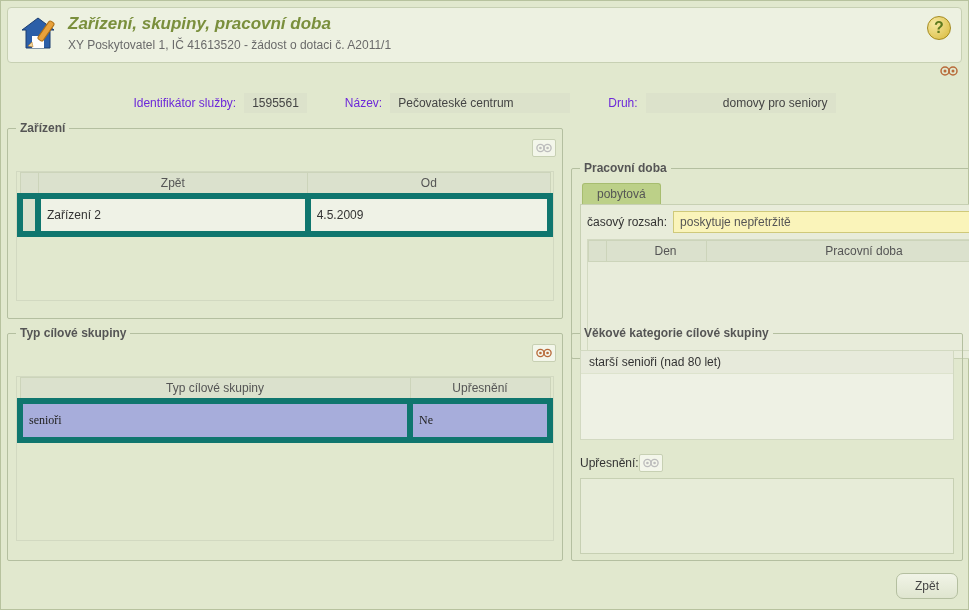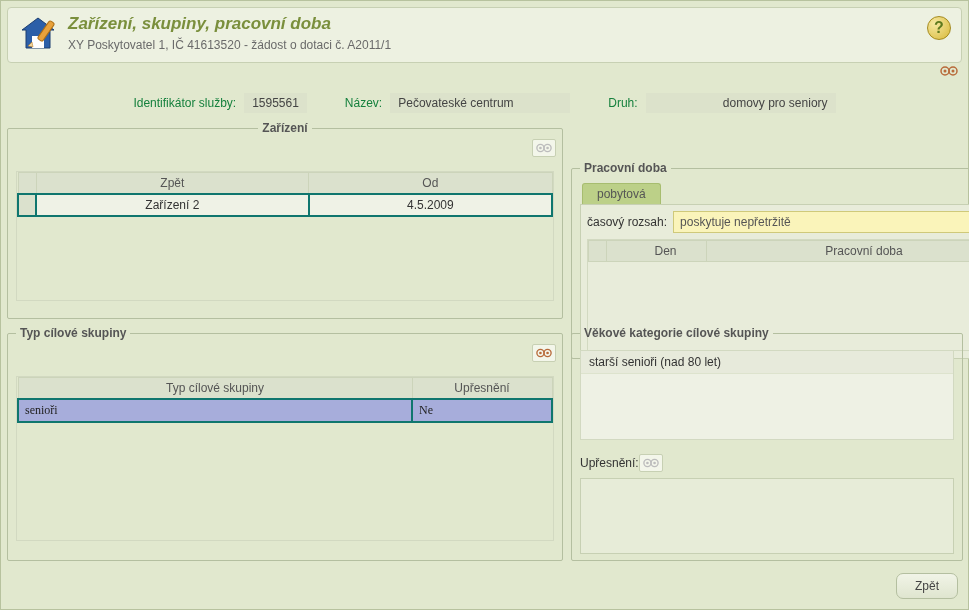--- a/index.html
+++ b/index.html
@@ -71,21 +71,21 @@
   .service-row {
     position: absolute;
     top: 90px; left: 6px; right: 6px;
     height: 24px;
     display: flex;
     align-items: center;
     justify-content: center;
     gap: 4px;
   }
   .service-row .label {
-    color: #15803d;
+    color: #6d28d9;
     margin-right: 4px;
   }
   .service-row .field {
     background: #dce2cb;
     padding: 3px 8px;
     min-width: 60px;
     color: #444;
   }
   .service-row .gap { width: 30px; }
   .service-row .field.wide { min-width: 180px; }
@@ -101,21 +101,21 @@
     background: transparent;
   }
   legend {
     font-size: 12px;
     font-weight: bold;
     color: #555;
     padding: 0 4px;
   }
 
   
-  .fs-zarizeni { left: 6px; top: 120px; width: 556px; height: 198px; text-align: center; }
+  .fs-zarizeni { left: 6px; top: 120px; width: 556px; height: 198px; }
   
   .fs-pracdoba { left: 570px; top: 120px; width: 468px; height: 198px; margin-top: 40px; }
   
   .fs-typcil   { left: 6px; top: 325px; width: 556px; height: 235px; }
   
   .fs-vekove   { left: 570px; top: 325px; width: 392px; height: 235px; }
 
   .mini-eye {
     position: absolute;
     right: 6px; top: 4px;
@@ -135,22 +135,22 @@
     font-size: 12px;
   }
   .tbl thead th {
     background: #dbe1cd;
     border: 1px solid #ccd4ba;
     font-weight: normal;
     color: #555;
     padding: 3px 6px;
   }
   .tbl tbody td {
-    border: 2px solid #0f766e;
-    padding: 3px 6px;
+    border: 6px solid #0f766e;
+    padding: 9px 6px;
     background: #eff2e6;
   }
 
   .fs-zarizeni .table-wrap {
     margin-top: 28px;
     height: 130px;
     border: 1px solid #d2d9c1;
     overflow: hidden;
   }
   .fs-zarizeni .tbl thead th:first-child { width: 18px; }

